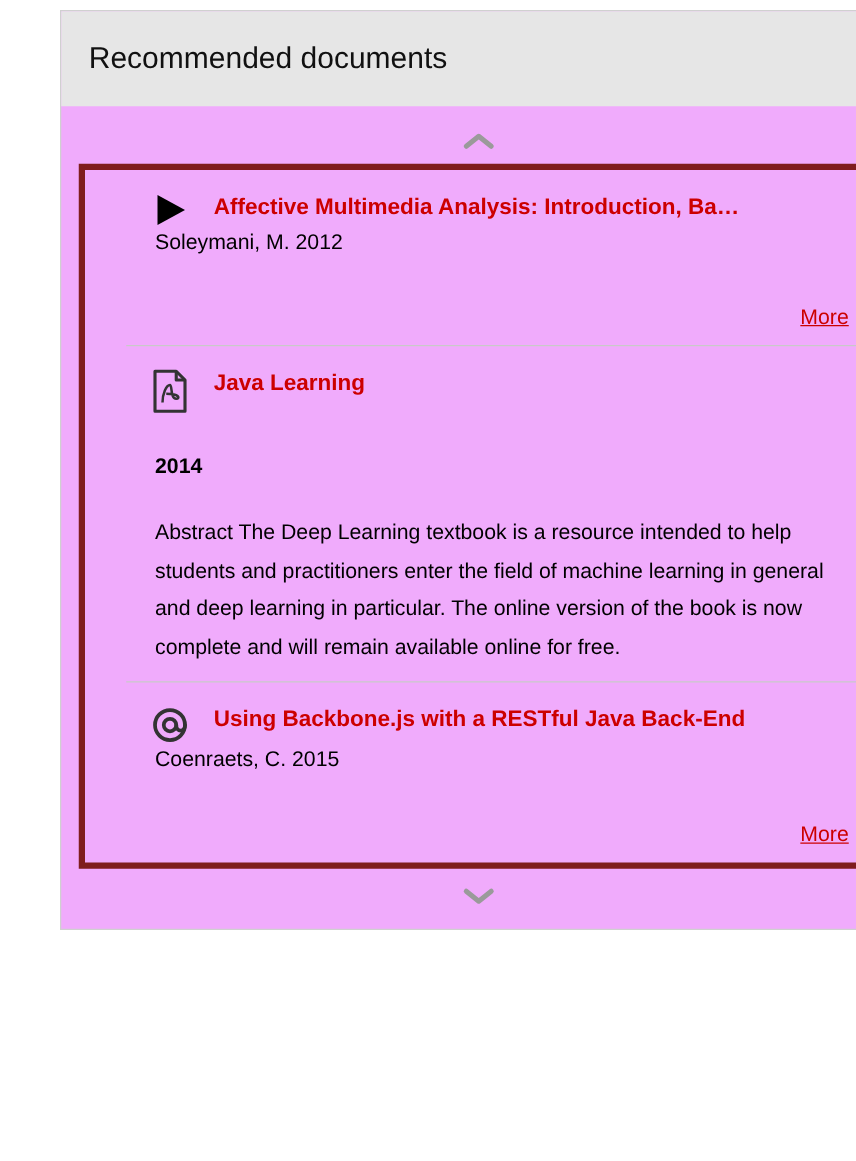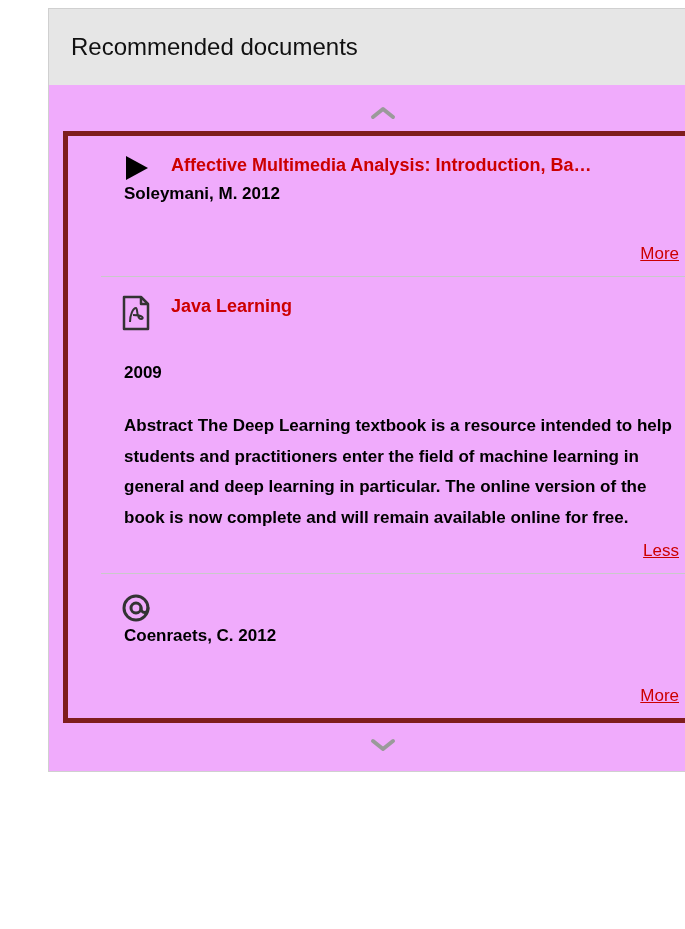--- a/index.html
+++ b/index.html
@@ -59,34 +59,34 @@
       overflow: hidden;
       text-overflow: ellipsis;
       flex: 1;
       cursor: pointer;
     }
     .doc-meta {
       padding-left: 5px;
       margin-top: 2px;
     }
     .doc-author {
-      font-weight: 700;
+      font-weight: 400;
       font-size: 17px;
       color: #000;
     }
     .doc-year {
       font-weight: 700;
       font-size: 17px;
       color: #000;
       margin-top: 32px;
     }
     .doc-abstract {
       margin-top: 28px;
       font-size: 17px;
-      font-weight: 700;
+      font-weight: 400;
       color: #000;
       line-height: 1.8;
     }
     .doc-footer {
       text-align: right;
       margin-top: 28px;
     }
     .doc-item.compact .doc-footer { margin-top: 40px; }
     .doc-toggle {
       color: #cc0000;
@@ -135,40 +135,38 @@
           <span class="doc-icon">
             <svg width="30" height="36" viewBox="0 0 30 36">
               <path d="M3 2 H20 L27 9 V34 H3 Z" fill="none" stroke="#333" stroke-width="2.5" stroke-linejoin="round"></path>
               <path d="M20 2 V9 H27" fill="none" stroke="#333" stroke-width="2.5" stroke-linejoin="round"></path>
               <path d="M9 27 C9 20 12 13 15 13 C17 13 15 24 20 24 C23 24 23 20 12 20" fill="none" stroke="#333" stroke-width="2"></path>
             </svg>
           </span>
           <a class="doc-title">Java Learning</a>
         </div>
         <div class="doc-meta">
-          <div class="doc-year">2009</div>
+          <div class="doc-year">2014</div>
           <div class="doc-abstract">Abstract The Deep Learning textbook is a resource intended to help students and practitioners enter the field of machine learning in general and deep learning in particular. The online version of the book is now complete and will remain available online for free.</div>
-        </div>
-        <div class="doc-footer" style="margin-top:8px;">
-          <a class="doc-toggle">Less</a>
         </div>
       </div>
 
       <div class="doc-item compact">
         <div class="doc-top">
           <span class="doc-icon">
             <svg width="32" height="32" viewBox="0 0 32 32">
               <circle cx="16" cy="16" r="12" fill="none" stroke="#333" stroke-width="3"></circle>
               <circle cx="16" cy="16" r="5" fill="none" stroke="#333" stroke-width="3"></circle>
               <path d="M21 16 C21 22 28 22 28 16" fill="none" stroke="#333" stroke-width="3" stroke-linecap="round"></path>
             </svg>
           </span>
+          <a class="doc-title">Using Backbone.js with a RESTful Java Back-End</a>
         </div>
         <div class="doc-meta">
-          <div class="doc-author">Coenraets, C. 2012</div>
+          <div class="doc-author">Coenraets, C. 2015</div>
         </div>
         <div class="doc-footer">
           <a class="doc-toggle">More</a>
         </div>
       </div>
 
     </div>
 
     <div class="nav-arrow" style="padding:14px 0 4px;">
       <span>

